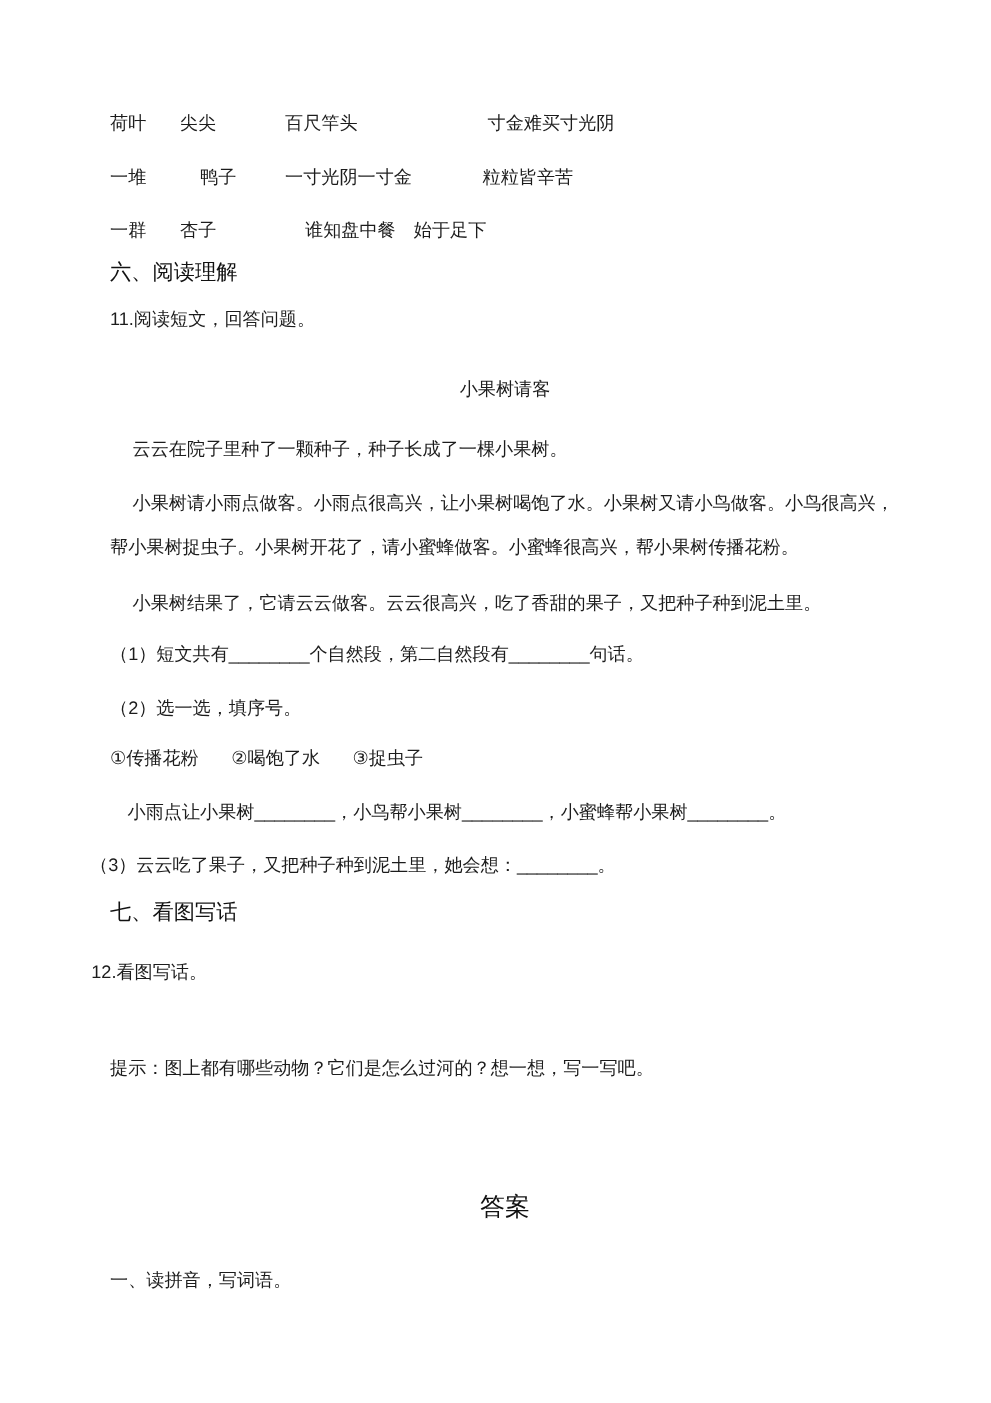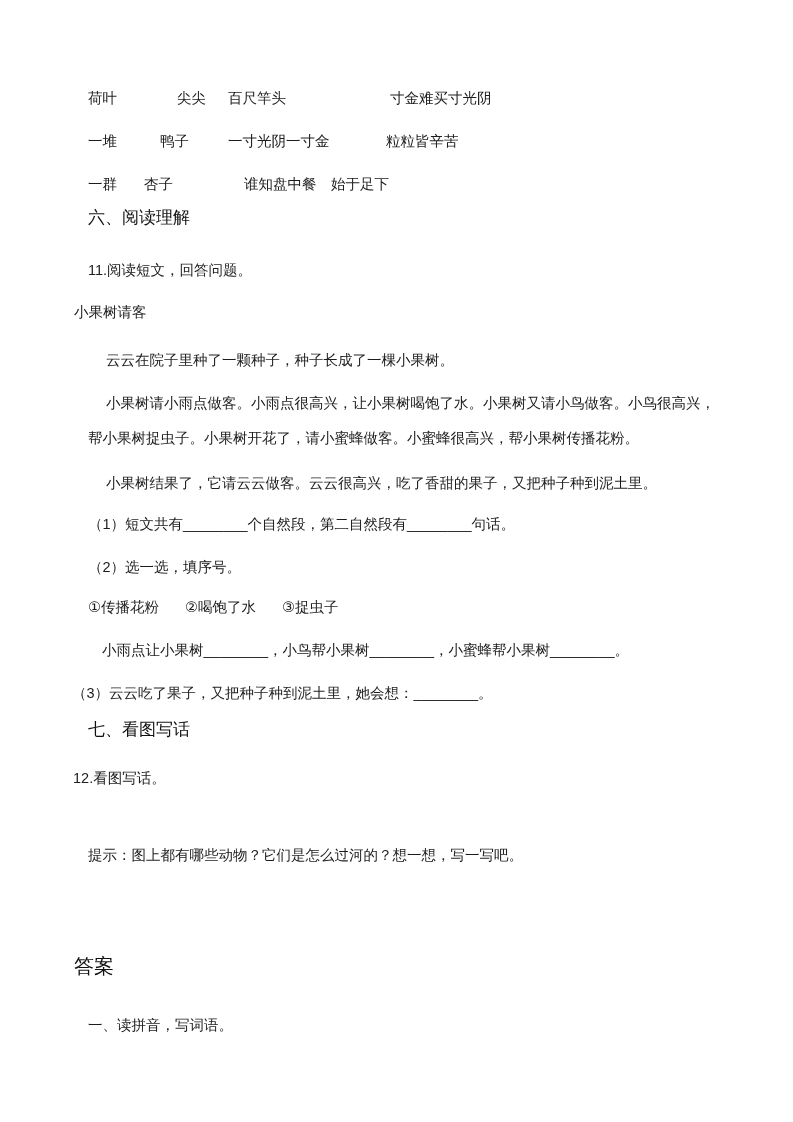--- a/index.html
+++ b/index.html
@@ -35,59 +35,60 @@
     top: 0;
     font-size: 14.5px;
     white-space: nowrap;
   }
   .heading {
     font-weight: 400;
     font-size: 17px;
     color: #111111;
   }
   .center-line {
-    left: 74px;
+    left: 88px;
     width: 632px;
+    text-align: center;
   }
   .answers-title {
     font-weight: 400;
     font-size: 20px;
     color: #111111;
   }
   .opt {
     margin-right: 22px;
   }
 </style>
 </head>
 <body>
 
 <div class="page">
 
   <div class="row" style="top:89px">
     <span class="cell" style="left:88px">荷叶</span>
-    <span class="cell" style="left:177px">尖尖</span>
+    <span class="cell" style="left:144px">尖尖</span>
     <span class="cell" style="left:228px">百尺竿头</span>
     <span class="cell" style="left:390px">寸金难买寸光阴</span>
   </div>
   <div class="row" style="top:132px">
     <span class="cell" style="left:88px">一堆</span>
     <span class="cell" style="left:160px">鸭子</span>
     <span class="cell" style="left:228px">一寸光阴一寸金</span>
     <span class="cell" style="left:386px">粒粒皆辛苦</span>
   </div>
   <div class="row" style="top:175px">
     <span class="cell" style="left:88px">一群</span>
     <span class="cell" style="left:144px">杏子</span>
     <span class="cell" style="left:244px">谁知盘中餐</span>
     <span class="cell" style="left:331px">始于足下</span>
   </div>
 
   <div class="t heading" style="left:88px; top:207px">六、阅读理解</div>
 
-  <div class="t" style="left:88px; top:261px">11.阅读短文，回答问题。</div>
+  <div class="t" style="left:88px; top:247px">11.阅读短文，回答问题。</div>
 
   <div class="t center-line" style="top:303px">小果树请客</div>
 
   <div class="t" style="left:106px; top:394px">小果树请小雨点做客。小雨点很高兴，让小果树喝饱了水。小果树又请小鸟做客。小鸟很高兴，</div>
   <div class="t" style="left:106px; top:351px">云云在院子里种了一颗种子，种子长成了一棵小果树。</div>
   <div class="t" style="left:88px;  top:429px">帮小果树捉虫子。小果树开花了，请小蜜蜂做客。小蜜蜂很高兴，帮小果树传播花粉。</div>
   <div class="t" style="left:106px; top:474px">小果树结果了，它请云云做客。云云很高兴，吃了香甜的果子，又把种子种到泥土里。</div>
 
   <div class="t" style="left:88px; top:515px">（1）短文共有________个自然段，第二自然段有________句话。</div>
   <div class="t" style="left:88px; top:558px">（2）选一选，填序号。</div>

